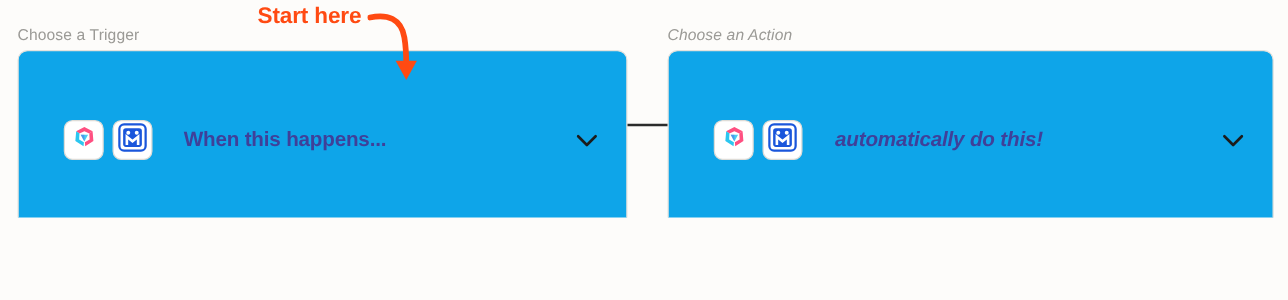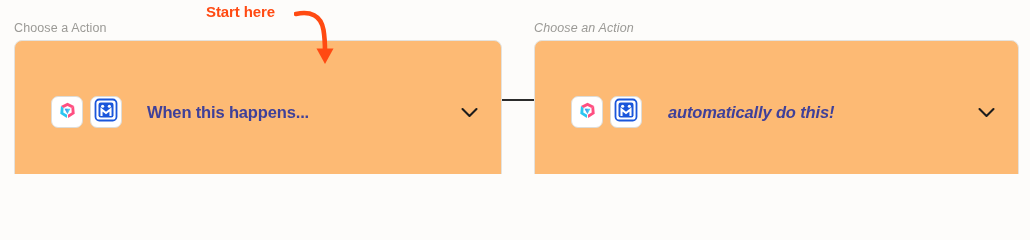--- a/index.html
+++ b/index.html
@@ -26,21 +26,21 @@
     left: 206px;
     top: 3px;
     width: 150px;
     height: 70px;
     pointer-events: none;
   }
   .annotation-label {
     position: absolute;
     left: 0px;
     top: 0px;
-    font-size: 15px;
+    font-size: 18px;
     font-weight: bold;
     color: #ff4a12;
     letter-spacing: -0.1px;
     white-space: nowrap;
     line-height: 18px;
   }
   .annotation-arrow {
     position: absolute;
     left: 88px;
     top: 2px;
@@ -69,21 +69,21 @@
     margin-bottom: 4px;
     letter-spacing: 0.1px;
     font-weight: 400;
   }
 
   .panel-card {
     height: 144px;
     box-sizing: border-box;
     border: 1px solid #e4e2dd;
     border-radius: 8px;
-    background: #fdba74;
+    background: #0ea5e9;
     display: flex;
     align-items: center;
     padding: 0 22px 0 36px;
     position: relative;
   }
 
   .icon-stack {
     display: flex;
     align-items: center;
     gap: 7px;
@@ -133,21 +133,21 @@
   }
 </style>
 </head>
 <body>
 
 <div class="stage">
 
   <div class="panels">
 
     <div class="panel panel-trigger">
-      <div class="panel-label">Choose a Action</div>
+      <div class="panel-label">Choose a Trigger</div>
 
       <div class="panel-card">
 
         <div class="icon-stack">
 
           <div class="app-tile">
             <span>
               <svg width="21" height="21" viewBox="0 0 32 32">
                 <path d="M6 9 L16 4 L26 9 L22 12 L16 9.2 L10 12 Z" fill="#ff4f81"></path>
                 <path d="M26 9 L27 21 L17 27.5 L16.6 22.6 L22.4 19.1 L22 12 Z" fill="#ff4f81"></path>

